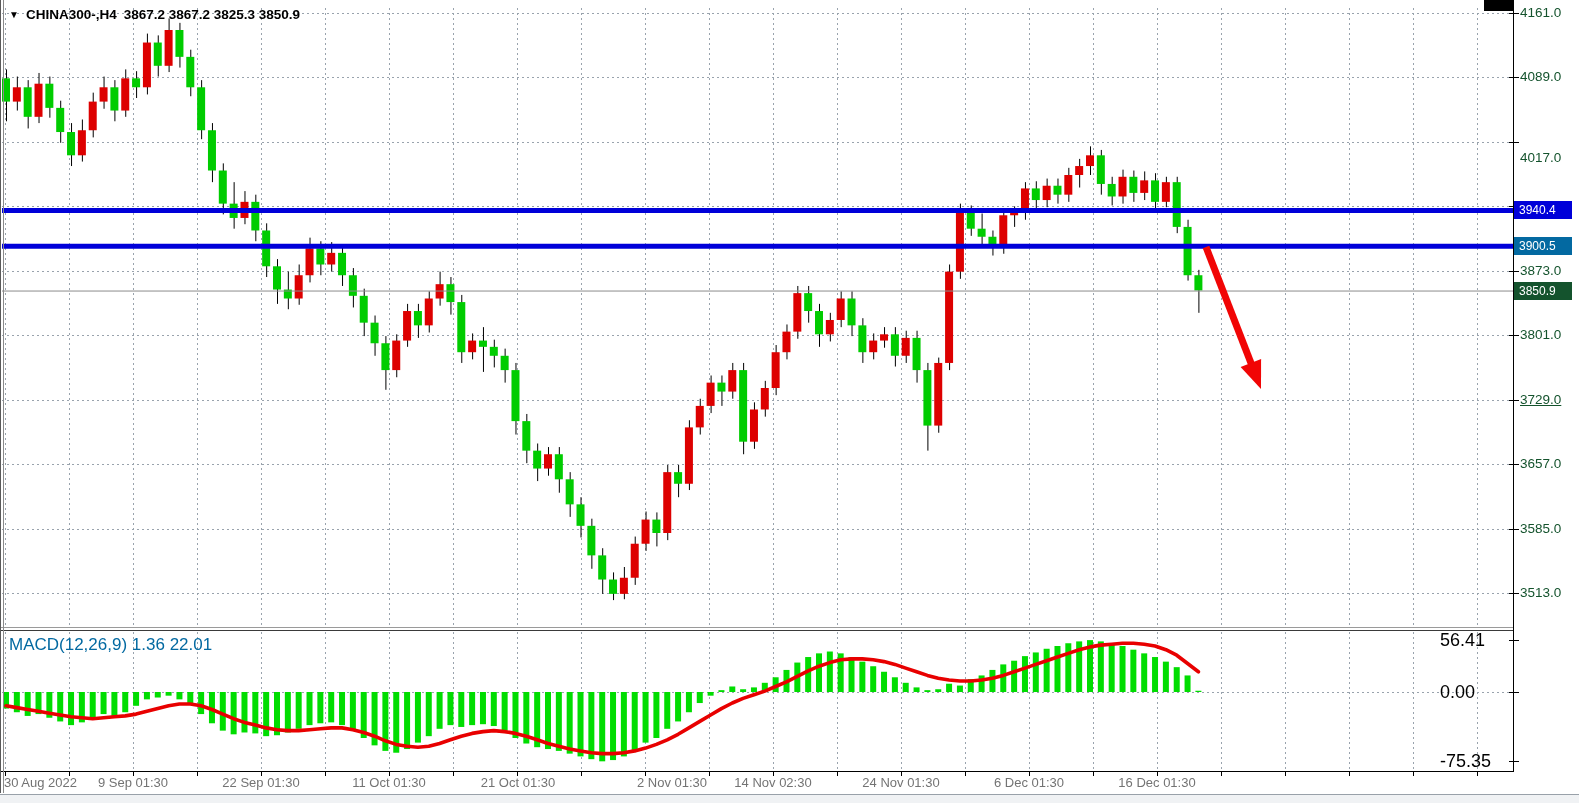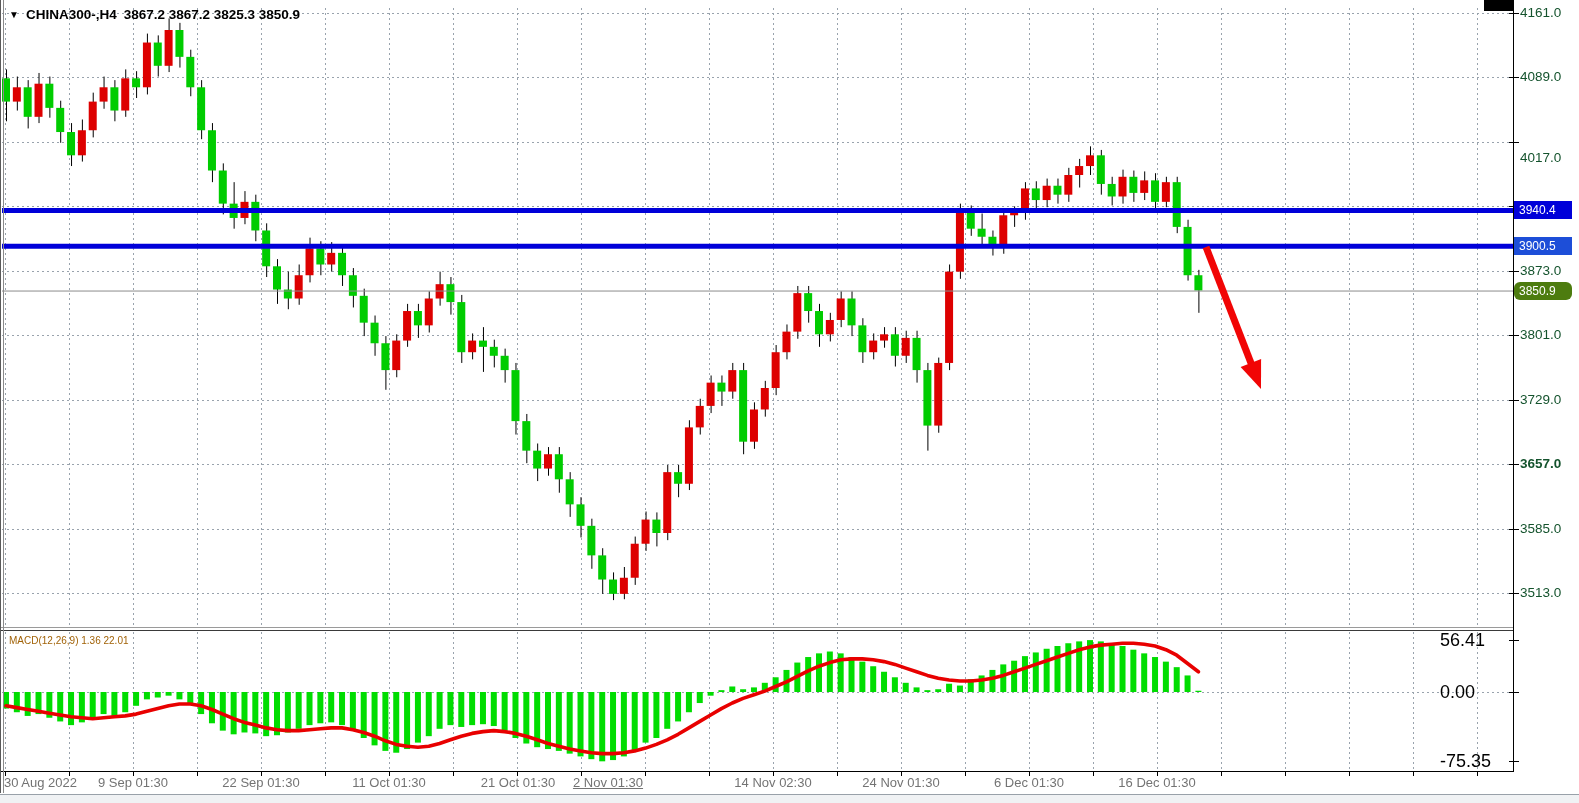--- a/index.html
+++ b/index.html
@@ -24,21 +24,21 @@
   .badge{
     position:absolute;left:1514px;width:58px;height:18px;box-sizing:border-box;
     color:#fff;font-size:12px;line-height:18px;padding-left:5px;z-index:4;white-space:nowrap;
   }
   .date-label{
     position:absolute;top:775px;font-size:13px;line-height:16px;color:#737373;
     transform:translateX(-50%);white-space:nowrap;z-index:3;
   }
   .date-label.edge{transform:none;}
   .macd-title{
-    position:absolute;left:9px;top:635px;font-size:10px;color:#a16207;white-space:nowrap;z-index:5;
+    position:absolute;left:9px;top:635px;font-size:17px;color:#0369a1;white-space:nowrap;z-index:5;
   }
 </style>
 </head>
 <body>
 
 <div id="terminal">
 
   <svg id="chart-svg" width="1579" height="803">
       <g>
         <line x1="5.5" y1="8" x2="5.5" y2="626" stroke="#99a3ad" stroke-dasharray="2 3"></line>
@@ -500,35 +500,35 @@
 
   <div class="macd-title">MACD(12,26,9) 1.36 22.01</div>
 
   <div id="html-labels">
       <div class="axis-label" style="top: 5px;">4161.0</div>
       <div class="axis-label" style="top: 69.44px;">4089.0</div>
       <div class="axis-label" style="top: 133.88px; margin-top: 16px;">4017.0</div>
       <div class="axis-label" style="top: 198.32px;">3945.0</div>
       <div class="axis-label" style="top: 262.76px;">3873.0</div>
       <div class="axis-label" style="top: 327.2px;">3801.0</div>
-      <div class="axis-label" style="top: 391.64px;">3729.0</div>
-      <div class="axis-label" style="top: 456.08px; font-weight: bold;">3657.0</div>
+      <div class="axis-label" style="top: 391.64px; text-decoration: underline;">3729.0</div>
+      <div class="axis-label" style="top: 456.08px;">3657.0</div>
       <div class="axis-label" style="top: 520.52px;">3585.0</div>
       <div class="axis-label" style="top: 584.96px;">3513.0</div>
       <div class="macd-axis-label" style="top: 632.103px;">56.41</div>
       <div class="macd-axis-label" style="top: 684px;">0.00</div>
       <div class="macd-axis-label" style="top: 753.322px;">-75.35</div>
       <div class="badge" style="top: 201.437px; background: rgb(0, 0, 217);">3940.4</div>
-      <div class="badge" style="top: 237.148px; background: #1d4ed8;">3900.5</div>
-      <div class="badge" style="top: 281.539px; background: #4d7c0f; border-radius: 6px;">3850.9</div>
+      <div class="badge" style="top: 237.148px; background: #0369a1;">3900.5</div>
+      <div class="badge" style="top: 281.539px; background: #14532d;">3850.9</div>
       <div class="date-label edge" style="left: 4px;">30 Aug 2022</div>
       <div class="date-label" style="left: 133px;">9 Sep 01:30</div>
       <div class="date-label" style="left: 261px;">22 Sep 01:30</div>
       <div class="date-label" style="left: 389px;">11 Oct 01:30</div>
       <div class="date-label" style="left: 502px; margin-left: 16px;">21 Oct 01:30</div>
-      <div class="date-label" style="left: 608px; text-decoration: underline;">2 Nov 01:30</div>
+      <div class="date-label" style="left: 672px;">2 Nov 01:30</div>
       <div class="date-label" style="left: 773px;">14 Nov 02:30</div>
       <div class="date-label" style="left: 901px;">24 Nov 01:30</div>
       <div class="date-label" style="left: 1029px;">6 Dec 01:30</div>
       <div class="date-label" style="left: 1157px;">16 Dec 01:30</div>
     </div>
 
 </div>
 
 </body></html>

